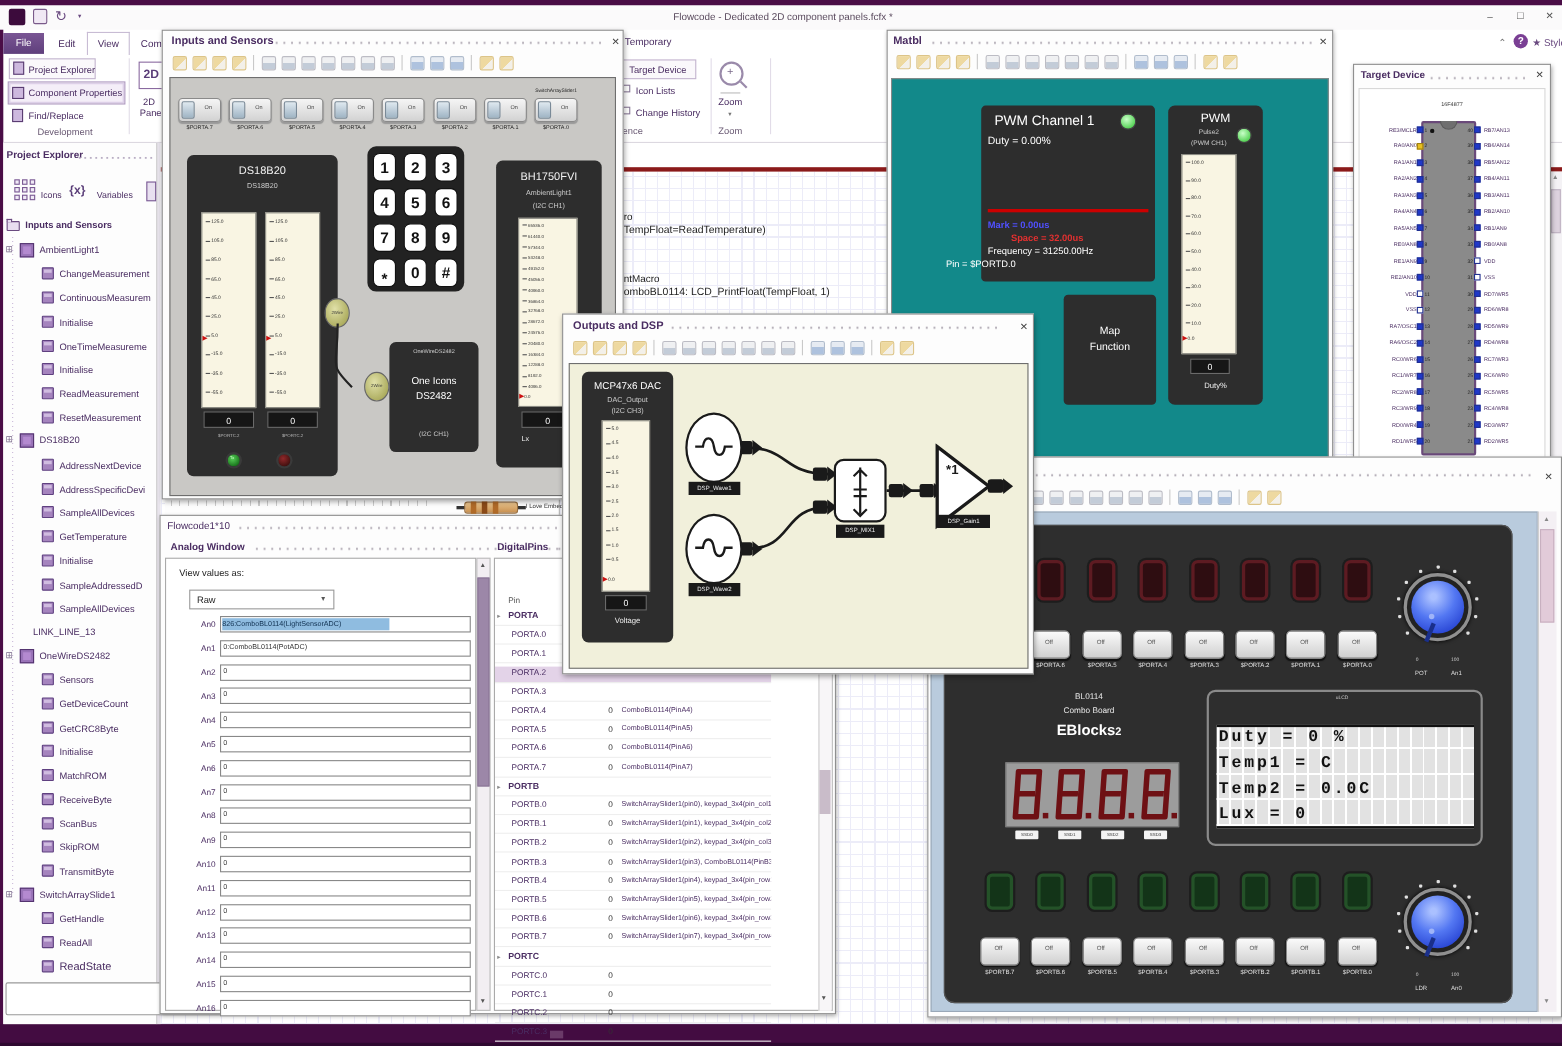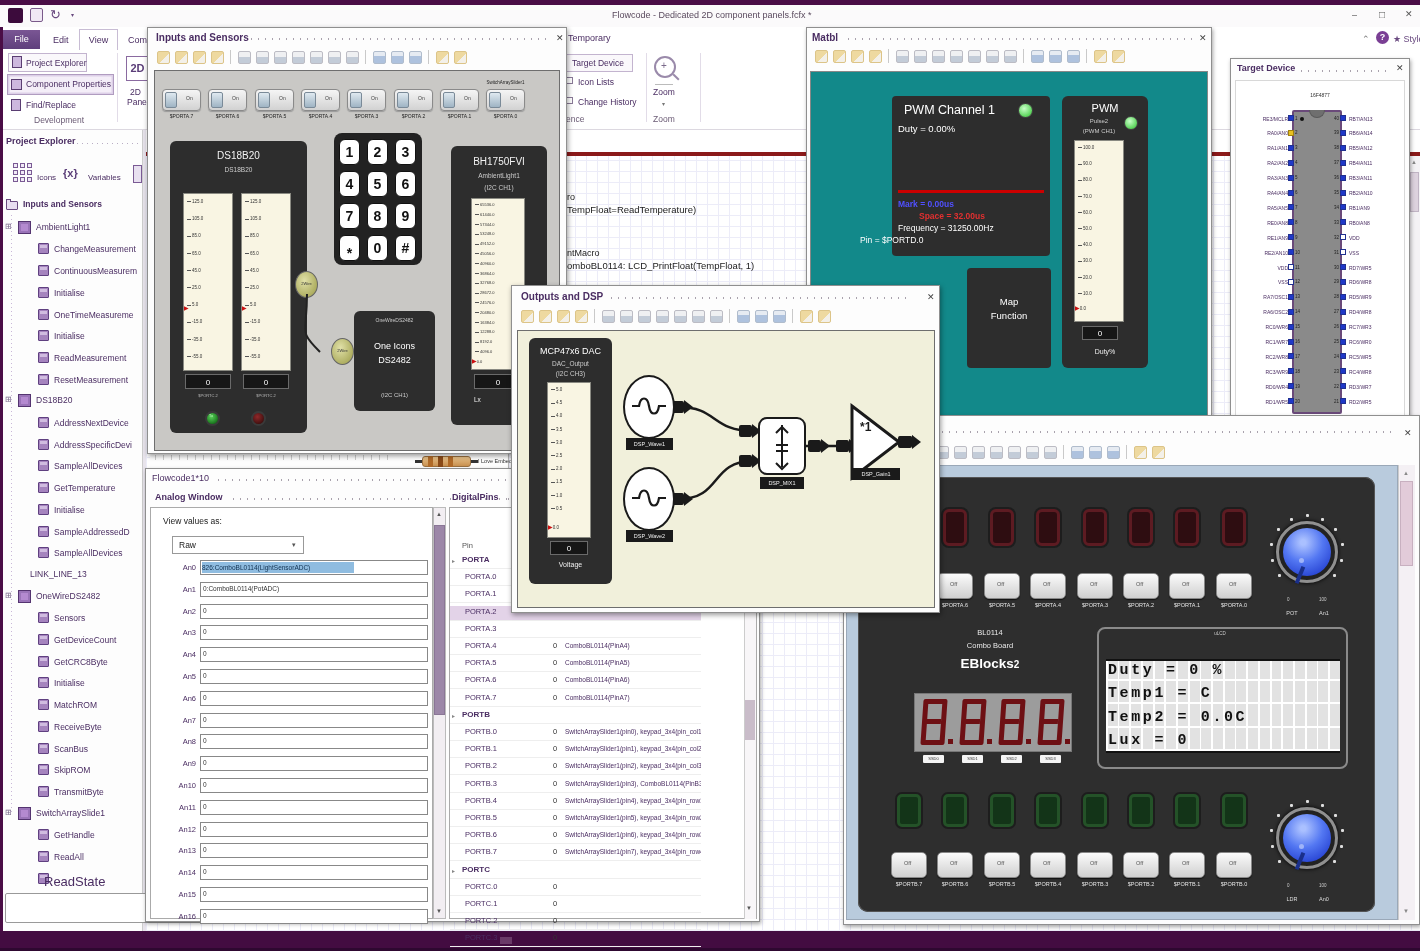--- a/index.html
+++ b/index.html
@@ -198,21 +198,21 @@
 <div style="position:absolute;left:21px;top:809.6000000000005px;width:7px;height:7px;background:#b48ad0;"></div>
 <div style="position:absolute;left:36px;top:808.6000000000005px;font-size:8.5px;color:#4a2d62;white-space:nowrap;line-height:1;">SwitchArraySlide1</div>
 <div style="position:absolute;left:38px;top:829.3000000000005px;width:11px;height:11px;background:#a584be;border:1px solid #5f4080;border-radius:1px;"></div>
 <div style="position:absolute;left:40px;top:831.3000000000005px;width:7px;height:3px;background:#d0bce0;"></div>
 <div style="position:absolute;left:54px;top:831.3000000000005px;font-size:8.5px;color:#4a2d62;white-space:nowrap;line-height:1;">GetHandle</div>
 <div style="position:absolute;left:38px;top:851.0000000000006px;width:11px;height:11px;background:#a584be;border:1px solid #5f4080;border-radius:1px;"></div>
 <div style="position:absolute;left:40px;top:853.0000000000006px;width:7px;height:3px;background:#d0bce0;"></div>
 <div style="position:absolute;left:54px;top:853.0000000000006px;font-size:8.5px;color:#4a2d62;white-space:nowrap;line-height:1;">ReadAll</div>
 <div style="position:absolute;left:38px;top:872.7000000000006px;width:11px;height:11px;background:#a584be;border:1px solid #5f4080;border-radius:1px;"></div>
 <div style="position:absolute;left:40px;top:874.7000000000006px;width:7px;height:3px;background:#d0bce0;"></div>
-<div style="position:absolute;left:44px;top:874.7000000000006px;font-size:13px;color:#4a2d62;white-space:nowrap;line-height:1;">ReadState</div>
+<div style="position:absolute;left:54px;top:874.7000000000006px;font-size:10px;color:#4a2d62;white-space:nowrap;line-height:1;">ReadState</div>
 <div style="position:absolute;left:843px;top:415px;width:577px;height:510px;background:#fdfdfd;border:1px solid #8f8f8f;box-shadow:1px 2px 4px rgba(0,0,0,0.35);z-index:25;"></div>
 <div style="position:absolute;left:0px;top:0px;width:0px;height:0px;z-index:25;">
     <div class="dots" style="position:absolute;left:855px;top:429px;width:540px;height:6px;"></div>
     <div style="position:absolute;left:1404px;top:429px;font-size:9px;color:#444;white-space:nowrap;line-height:1;">✕</div>
     <div style="position:absolute;left:852px;top:444px;width:540px;height:18px;"><span class="ic icy"></span><span class="ic icy"></span><span class="ic icy"></span><span class="ic icy"></span><span class="icsep"></span><span class="ic icg"></span><span class="ic icg"></span><span class="ic icg"></span><span class="ic icg"></span><span class="ic icg"></span><span class="ic icg"></span><span class="ic icg"></span><span class="icsep"></span><span class="ic icb"></span><span class="ic icb"></span><span class="ic icb"></span><span class="icsep"></span><span class="ic icy"></span><span class="ic icy"></span></div>
     <div style="position:absolute;left:846px;top:465px;width:552px;height:455px;background:#b9cbdd;border:1px solid #9aa8b8;"></div>
     <div style="position:absolute;left:858px;top:477px;width:517px;height:435px;background:#2e2e2e;border-radius:10px;box-shadow:0 0 0 1px #555 inset;"></div>
     <div style="position:absolute;left:897px;top:509px;width:24px;height:37px;background:#2e0d11;border:3px solid #5d1b22;border-radius:6px;box-shadow:0 0 0 2px #1d1d1d;z-index:26;"></div>
     <div style="position:absolute;left:943px;top:509px;width:24px;height:37px;background:#2e0d11;border:3px solid #5d1b22;border-radius:6px;box-shadow:0 0 0 2px #1d1d1d;z-index:26;"></div>
     <div style="position:absolute;left:990px;top:509px;width:24px;height:37px;background:#2e0d11;border:3px solid #5d1b22;border-radius:6px;box-shadow:0 0 0 2px #1d1d1d;z-index:26;"></div>

